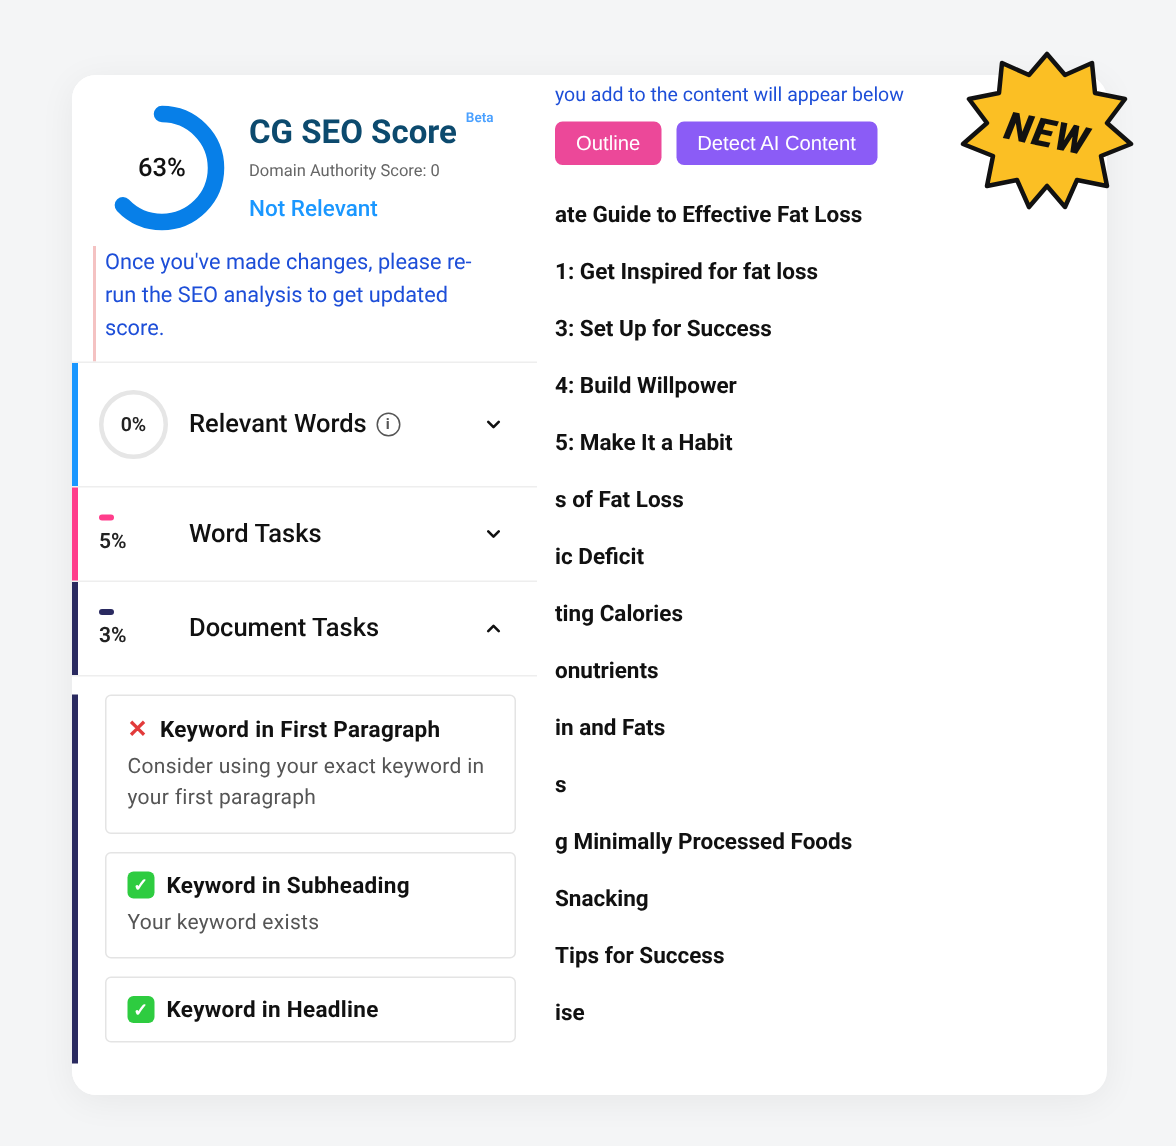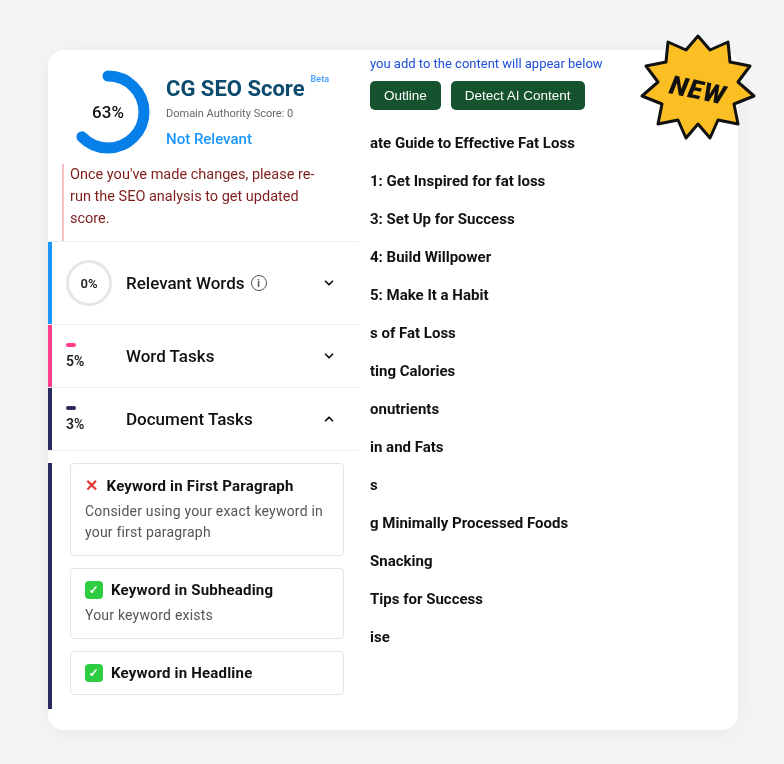--- a/index.html
+++ b/index.html
@@ -78,21 +78,21 @@
   .not-relevant {
     font-size: 15px;
     color: #1a97ff;
     font-weight: 500;
     margin-top: 10px;
     cursor: pointer;
   }
   .hint-text {
     padding: 0 18px 12px 33px;
     font-size: 14.5px;
-    color: #7f1d1d;
+    color: #1d4ed8;
     line-height: 1.5;
     border-left: 2px solid #f4c2c2;
     margin-left: 14px;
     margin-right: 10px;
     padding-left: 6px;
   }
   .accordion {
     border-top: 1px solid #eee;
   }
   .acc-item {
@@ -234,22 +234,22 @@
   }
   .btn {
     border: none;
     border-radius: 5px;
     padding: 7px 14px;
     font-size: 13.5px;
     font-weight: 500;
     color: #fff;
     cursor: pointer;
   }
-  .btn.primary { background: #14532d; }
-  .btn.teal { background: #14532d; }
+  .btn.primary { background: #ec4899; }
+  .btn.teal { background: #8b5cf6; }
   .outline-list .row {
     font-size: 15px;
     font-weight: 700;
     color: #111;
     padding: 10px 0;
   }
   
   .new-badge {
     position: absolute;
     top: 30px;
@@ -386,20 +386,21 @@
       <button class="btn primary">Outline</button>
       <button class="btn teal">Detect AI Content</button>
     </div>
     <div class="outline-list">
       <div class="row">ate Guide to Effective Fat Loss</div>
       <div class="row">1: Get Inspired for fat loss</div>
       <div class="row">3: Set Up for Success</div>
       <div class="row">4: Build Willpower</div>
       <div class="row">5: Make It a Habit</div>
       <div class="row">s of Fat Loss</div>
+      <div class="row">ic Deficit</div>
       <div class="row">ting Calories</div>
       <div class="row">onutrients</div>
       <div class="row">in and Fats</div>
       <div class="row">s</div>
       <div class="row">g Minimally Processed Foods</div>
       <div class="row">Snacking</div>
       <div class="row">Tips for Success</div>
       <div class="row">ise</div>
     </div>
   </div>

